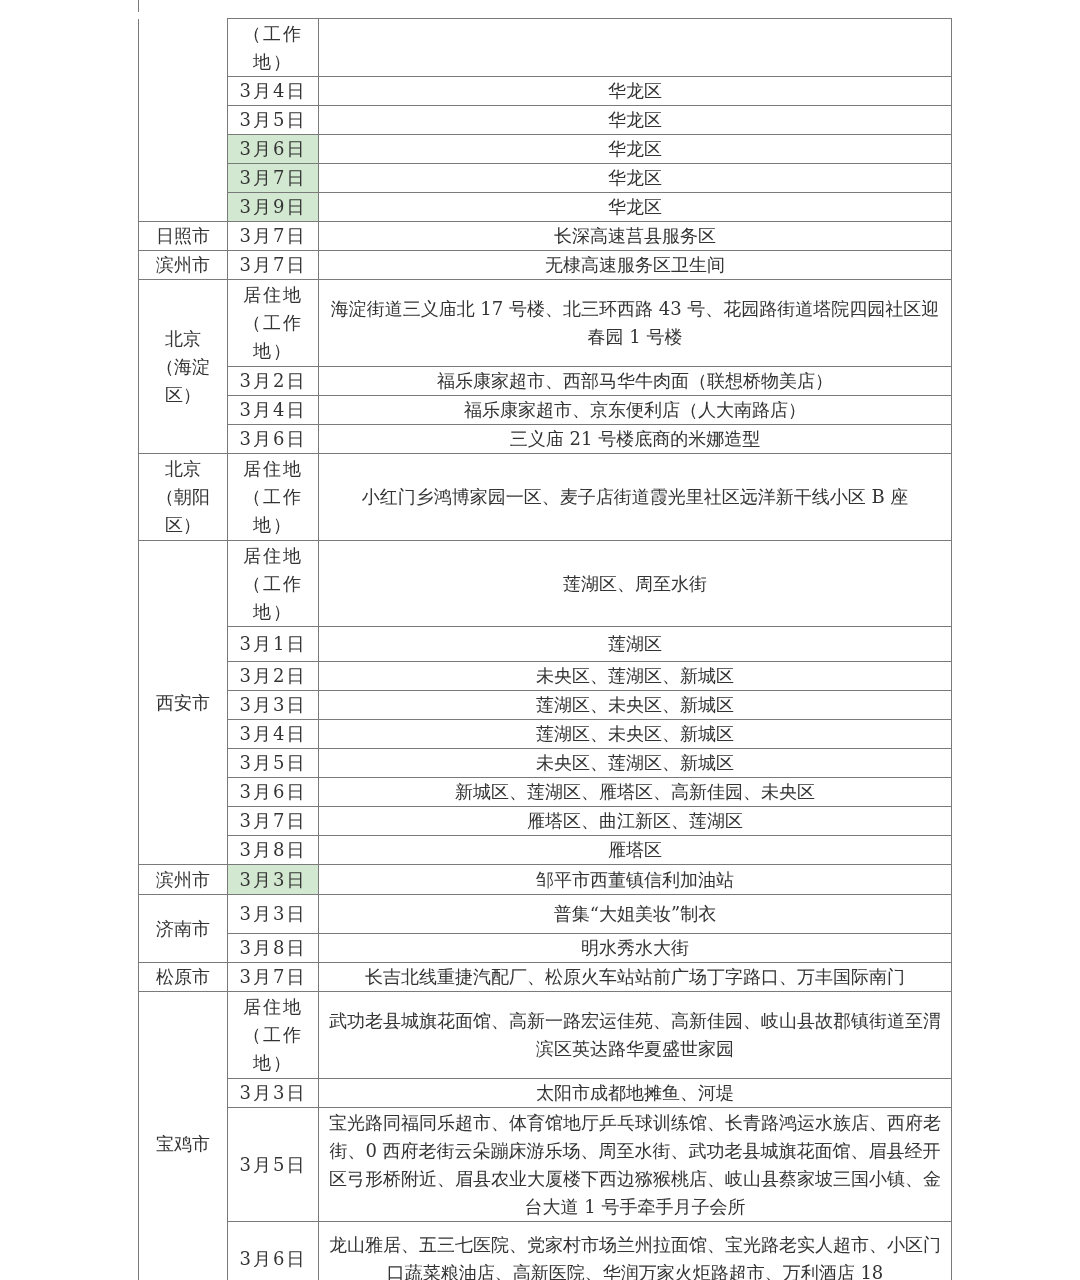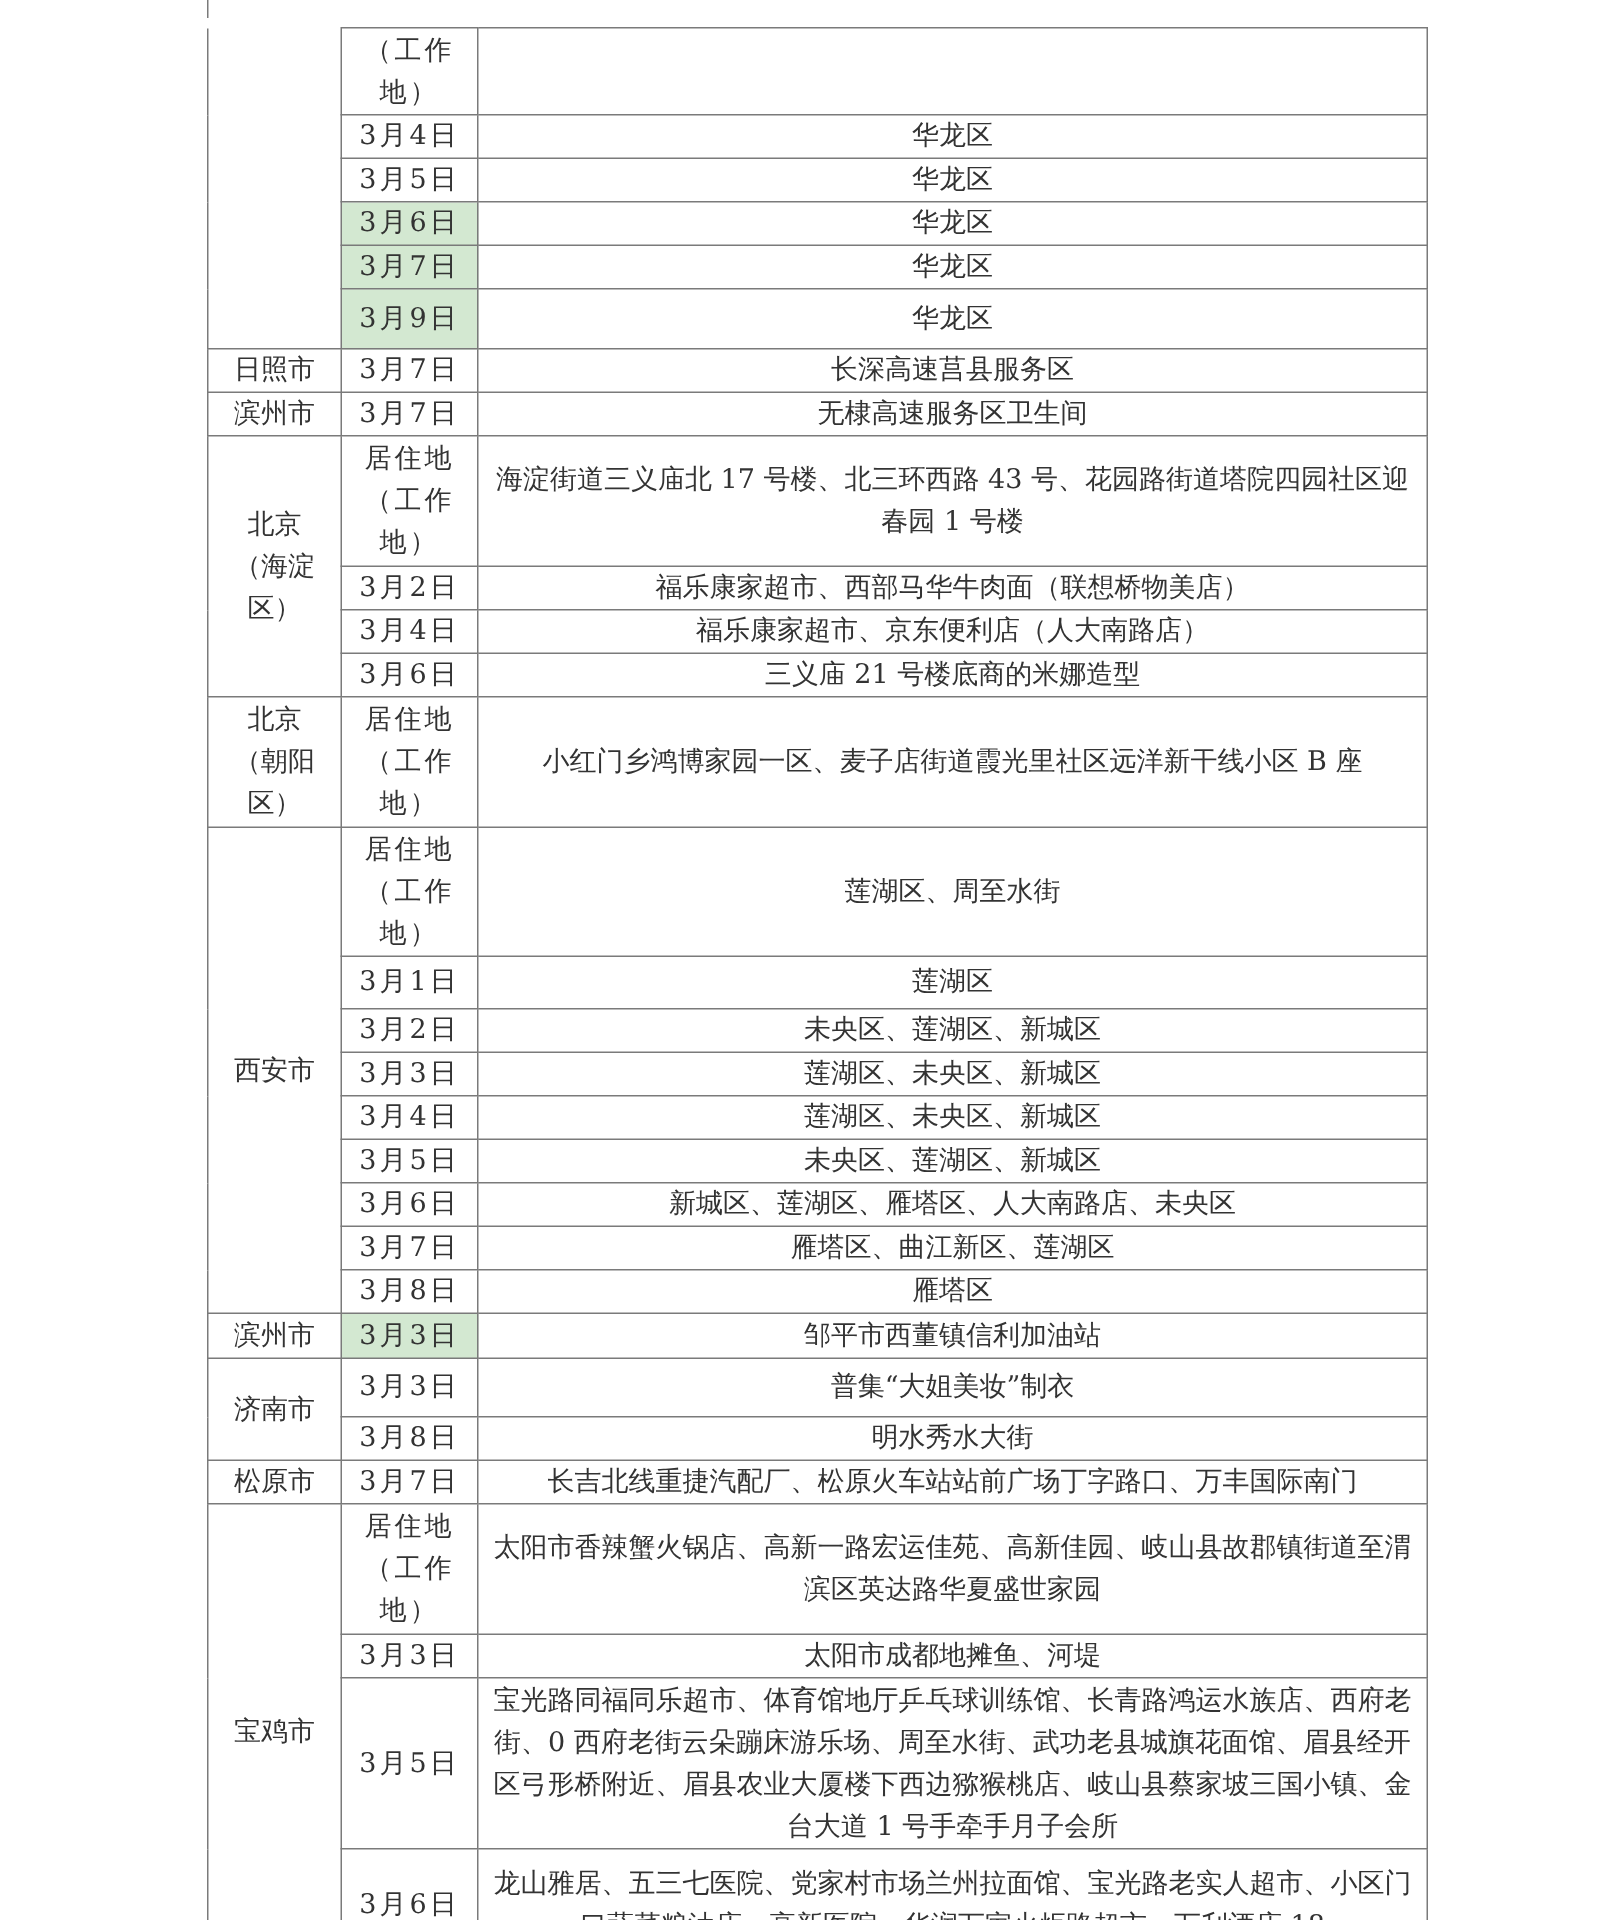--- a/index.html
+++ b/index.html
@@ -39,21 +39,21 @@
         <td class="content">华龙区</td>
       </tr>
       <tr style="height: 29px;">
         <td class="date hl">3月6日</td>
         <td class="content">华龙区</td>
       </tr>
       <tr style="height: 29px;">
         <td class="date hl">3月7日</td>
         <td class="content">华龙区</td>
       </tr>
-      <tr style="height: 40px; margin-top: 46px;">
+      <tr style="height: 29px; margin-top: 46px;">
         <td class="date hl">3月9日</td>
         <td class="content">华龙区</td>
       </tr>
       <tr style="height: 29px;">
         <td class="city" rowspan="1">日照市</td>
         <td class="date">3月7日</td>
         <td class="content">长深高速莒县服务区</td>
       </tr>
       <tr style="height: 29px;">
         <td class="city" rowspan="1">滨州市</td>
@@ -122,21 +122,21 @@
       <tr style="height: 29px;">
         <td class="date">3月4日</td>
         <td class="content">莲湖区、未央区、新城区</td>
       </tr>
       <tr style="height: 29px;">
         <td class="date">3月5日</td>
         <td class="content">未央区、莲湖区、新城区</td>
       </tr>
       <tr style="height: 29px;">
         <td class="date">3月6日</td>
-        <td class="content">新城区、莲湖区、雁塔区、人大南路店、未央区</td>
+        <td class="content">新城区、莲湖区、雁塔区、高新佳园、未央区</td>
       </tr>
       <tr style="height: 29px;">
         <td class="date">3月7日</td>
         <td class="content">雁塔区、曲江新区、莲湖区</td>
       </tr>
       <tr style="height: 29px;">
         <td class="date">3月8日</td>
         <td class="content">雁塔区</td>
       </tr>
       <tr style="height: 30px;">
@@ -158,21 +158,21 @@
         <td class="date">3月7日</td>
         <td class="content">长吉北线重捷汽配厂、松原火车站站前广场丁字路口、万丰国际南门</td>
       </tr>
       <tr style="height: 87px;">
         <td class="city" rowspan="4">宝鸡市</td>
         <td class="date">
           <span class="multi">居住地</span>
           <span class="multi">（工作</span>
           <span class="multi">地）</span>
         </td>
-        <td class="content">太阳市香辣蟹火锅店、高新一路宏运佳苑、高新佳园、岐山县故郡镇街道至渭滨区英达路华夏盛世家园</td>
+        <td class="content">武功老县城旗花面馆、高新一路宏运佳苑、高新佳园、岐山县故郡镇街道至渭滨区英达路华夏盛世家园</td>
       </tr>
       <tr style="height: 29px;">
         <td class="date">3月3日</td>
         <td class="content">太阳市成都地摊鱼、河堤</td>
       </tr>
       <tr style="height: 114px;">
         <td class="date">3月5日</td>
         <td class="content">宝光路同福同乐超市、体育馆地厅乒乓球训练馆、长青路鸿运水族店、西府老街、0 西府老街云朵蹦床游乐场、周至水街、武功老县城旗花面馆、眉县经开区弓形桥附近、眉县农业大厦楼下西边猕猴桃店、岐山县蔡家坡三国小镇、金台大道 1 号手牵手月子会所</td>
       </tr>
       <tr style="height: 74px;">

